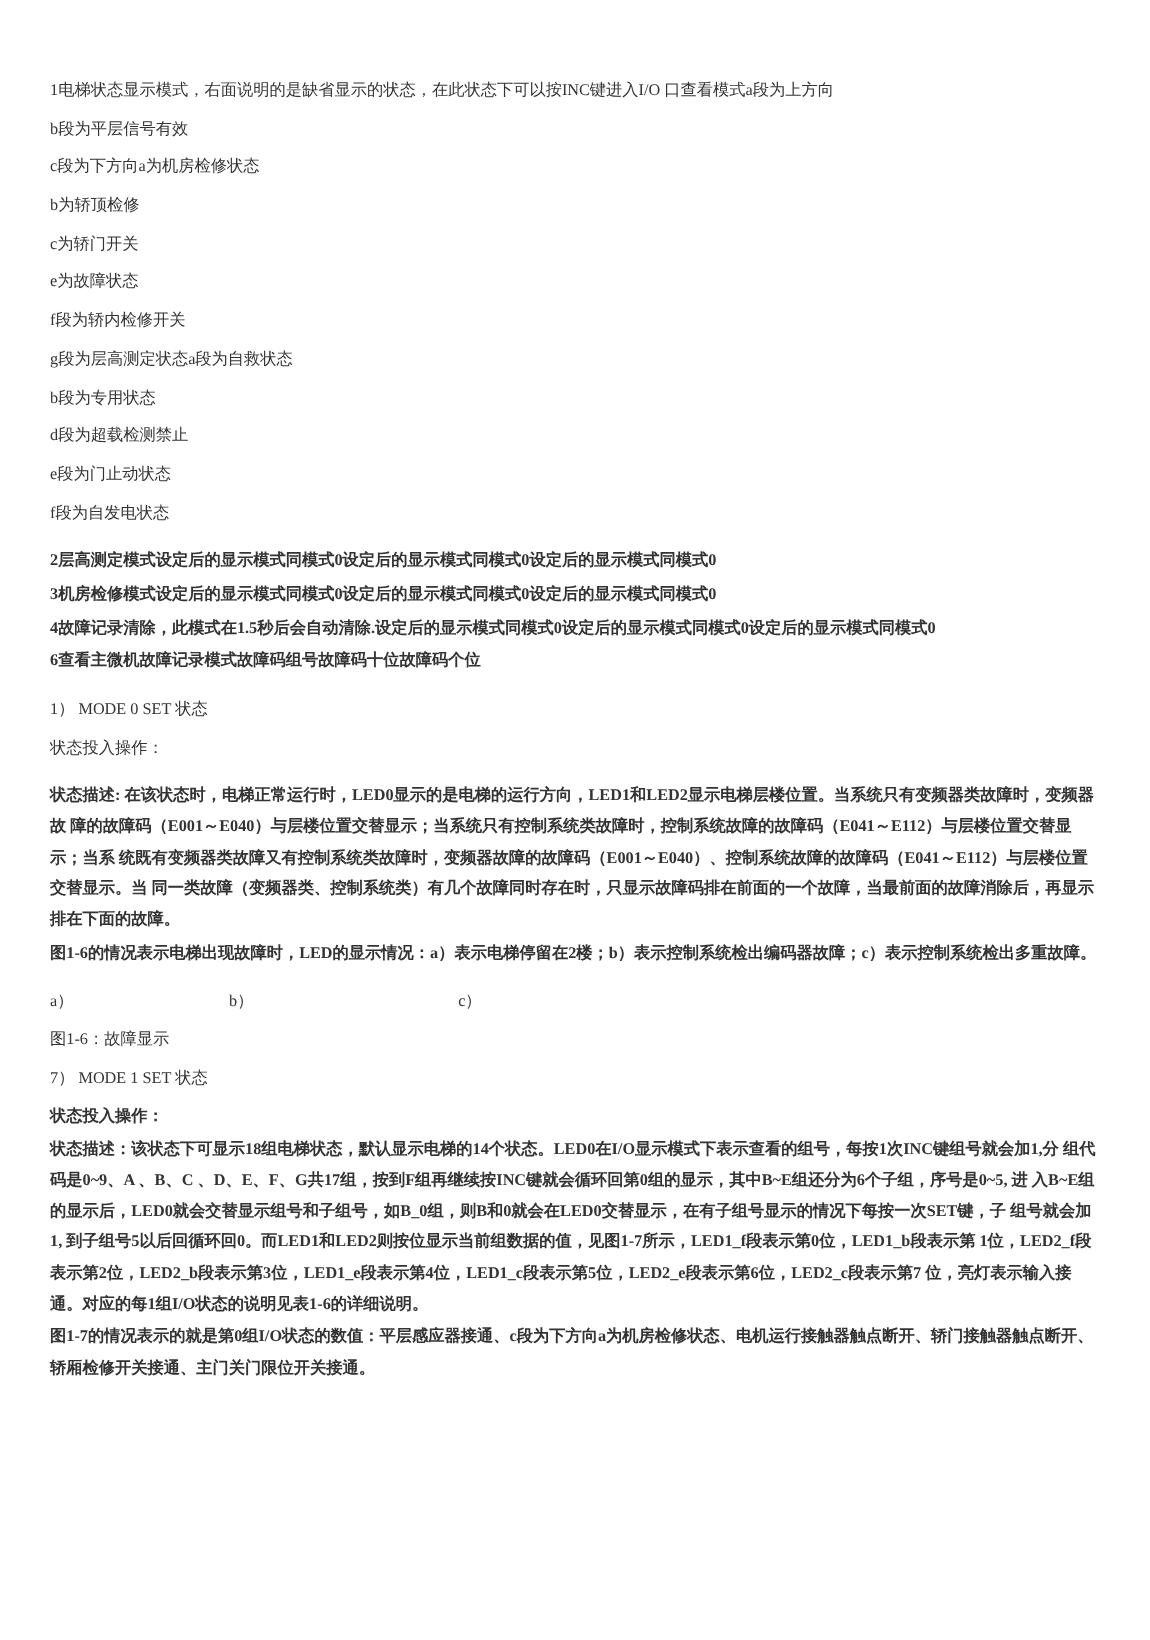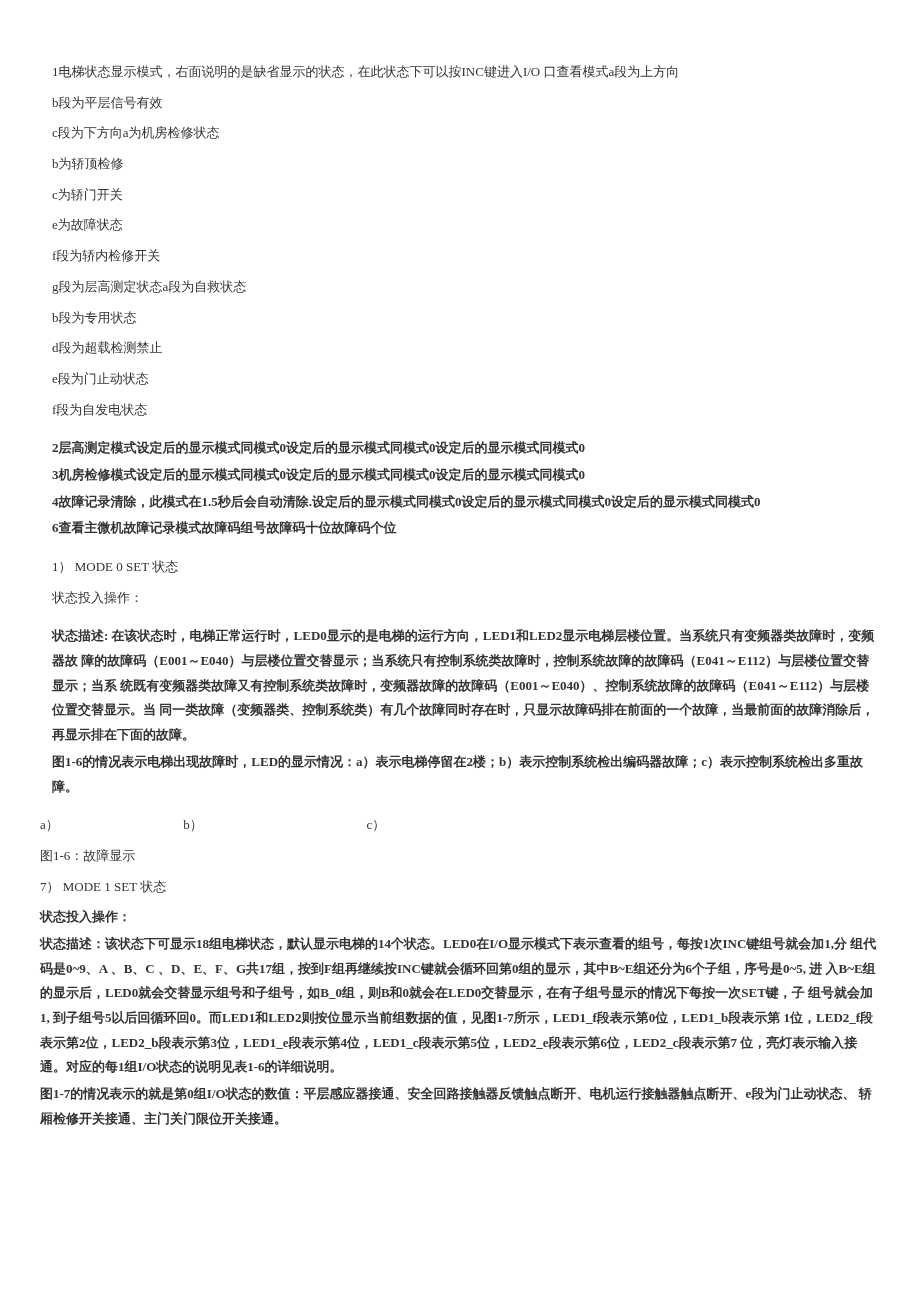--- a/index.html
+++ b/index.html
@@ -14,21 +14,20 @@
   }
   p {
     margin: 0 0 6px 0;
   }
   .tight p {
     margin: 0 0 2px 0;
     font-weight: bold;
   }
   .block {
     margin-bottom: 14px;
-    margin-left: 12px;
   }
   .abc {
     letter-spacing: 0;
   }
   .abc span {
     display: inline-block;
   }
   .sp1 { width: 140px; }
   .sp2 { width: 180px; }
 </style>
@@ -73,14 +72,14 @@
   <span>c）</span>
 </p>
 
 <p>图1-6：故障显示</p>
 
 <p>7）  MODE 1 SET 状态</p>
 
 <div class="tight">
   <p>状态投入操作：</p>
   <p>状态描述：该状态下可显示18组电梯状态，默认显示电梯的14个状态。LED0在I/O显示模式下表示查看的组号，每按1次INC键组号就会加1,分   组代码是0~9、A 、B、C 、D、E、F、G共17组，按到F组再继续按INC键就会循环回第0组的显示，其中B~E组还分为6个子组，序号是0~5, 进   入B~E组的显示后，LED0就会交替显示组号和子组号，如B_0组，则B和0就会在LED0交替显示，在有子组号显示的情况下每按一次SET键，子   组号就会加1, 到子组号5以后回循环回0。而LED1和LED2则按位显示当前组数据的值，见图1-7所示，LED1_f段表示第0位，LED1_b段表示第  1位，LED2_f段表示第2位，LED2_b段表示第3位，LED1_e段表示第4位，LED1_c段表示第5位，LED2_e段表示第6位，LED2_c段表示第7 位，亮灯表示输入接通。对应的每1组I/O状态的说明见表1-6的详细说明。</p>
-  <p>图1-7的情况表示的就是第0组I/O状态的数值：平层感应器接通、安全回路接触器反馈触点断开、电机运行接触器触点断开、e段为门止动状态、  轿厢检修开关接通、主门关门限位开关接通。</p>
+  <p>图1-7的情况表示的就是第0组I/O状态的数值：平层感应器接通、c段为下方向a为机房检修状态、电机运行接触器触点断开、轿门接触器触点断开、  轿厢检修开关接通、主门关门限位开关接通。</p>
 </div>
 
 </body></html>

